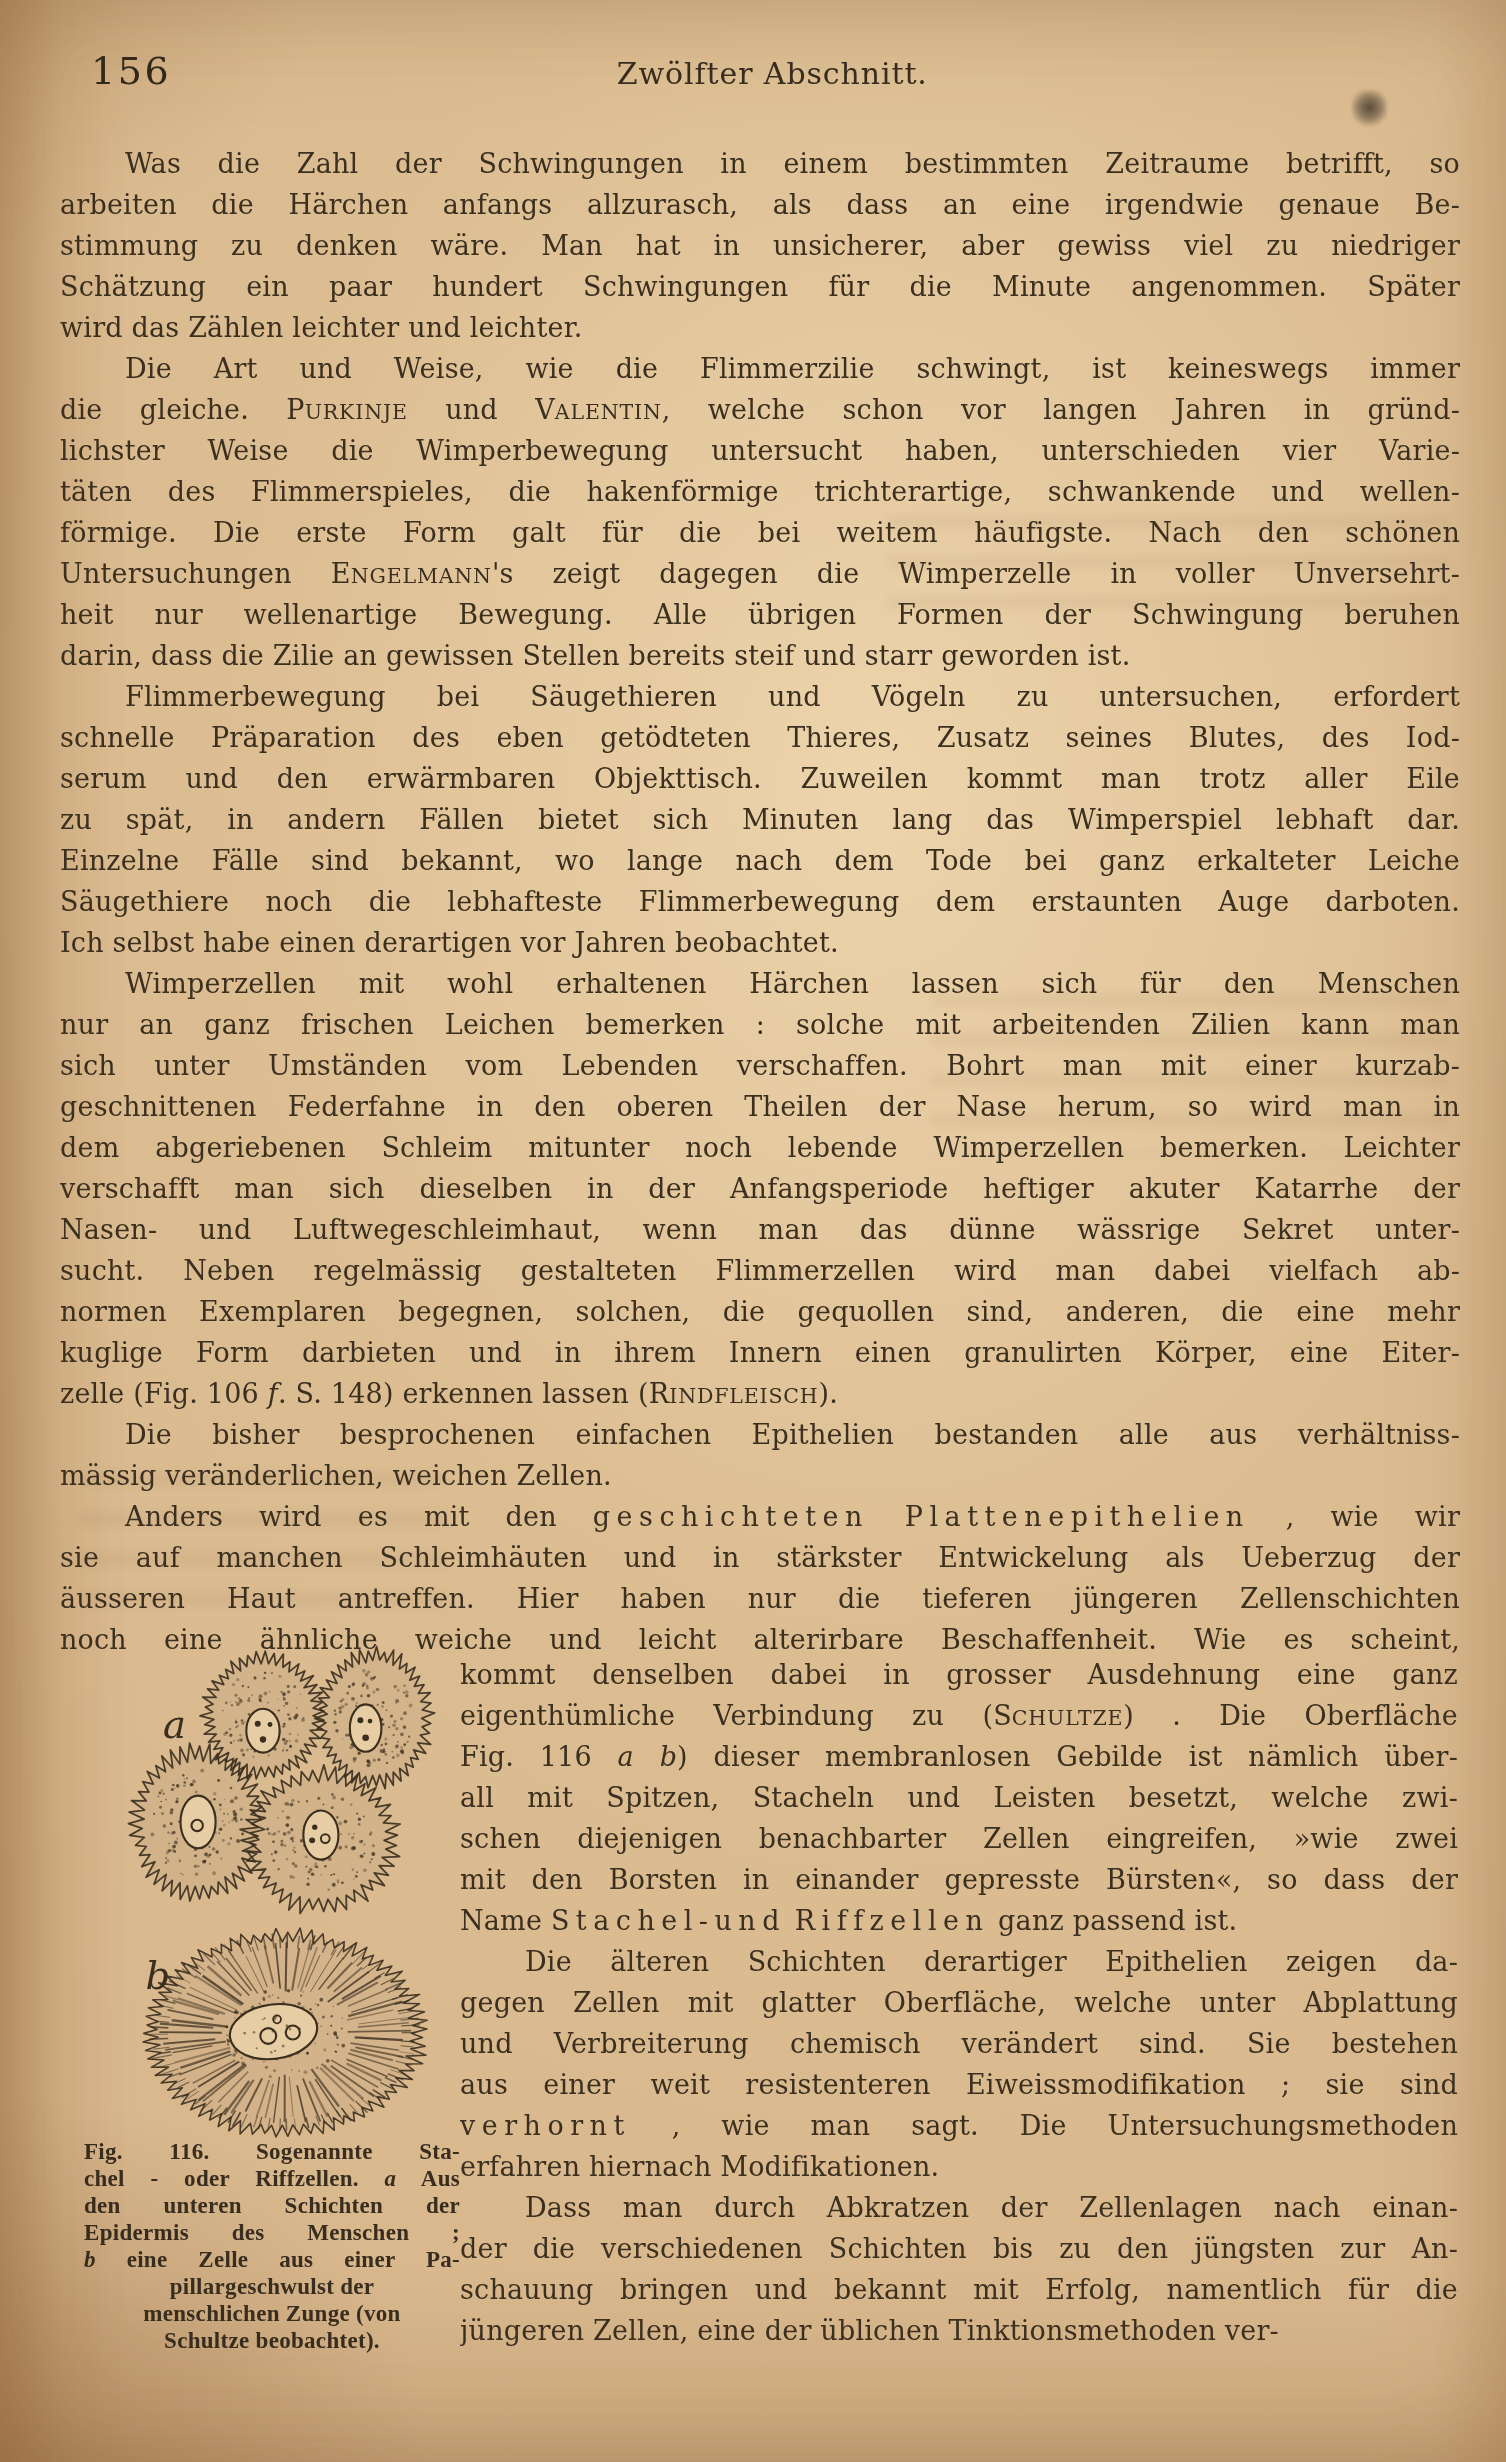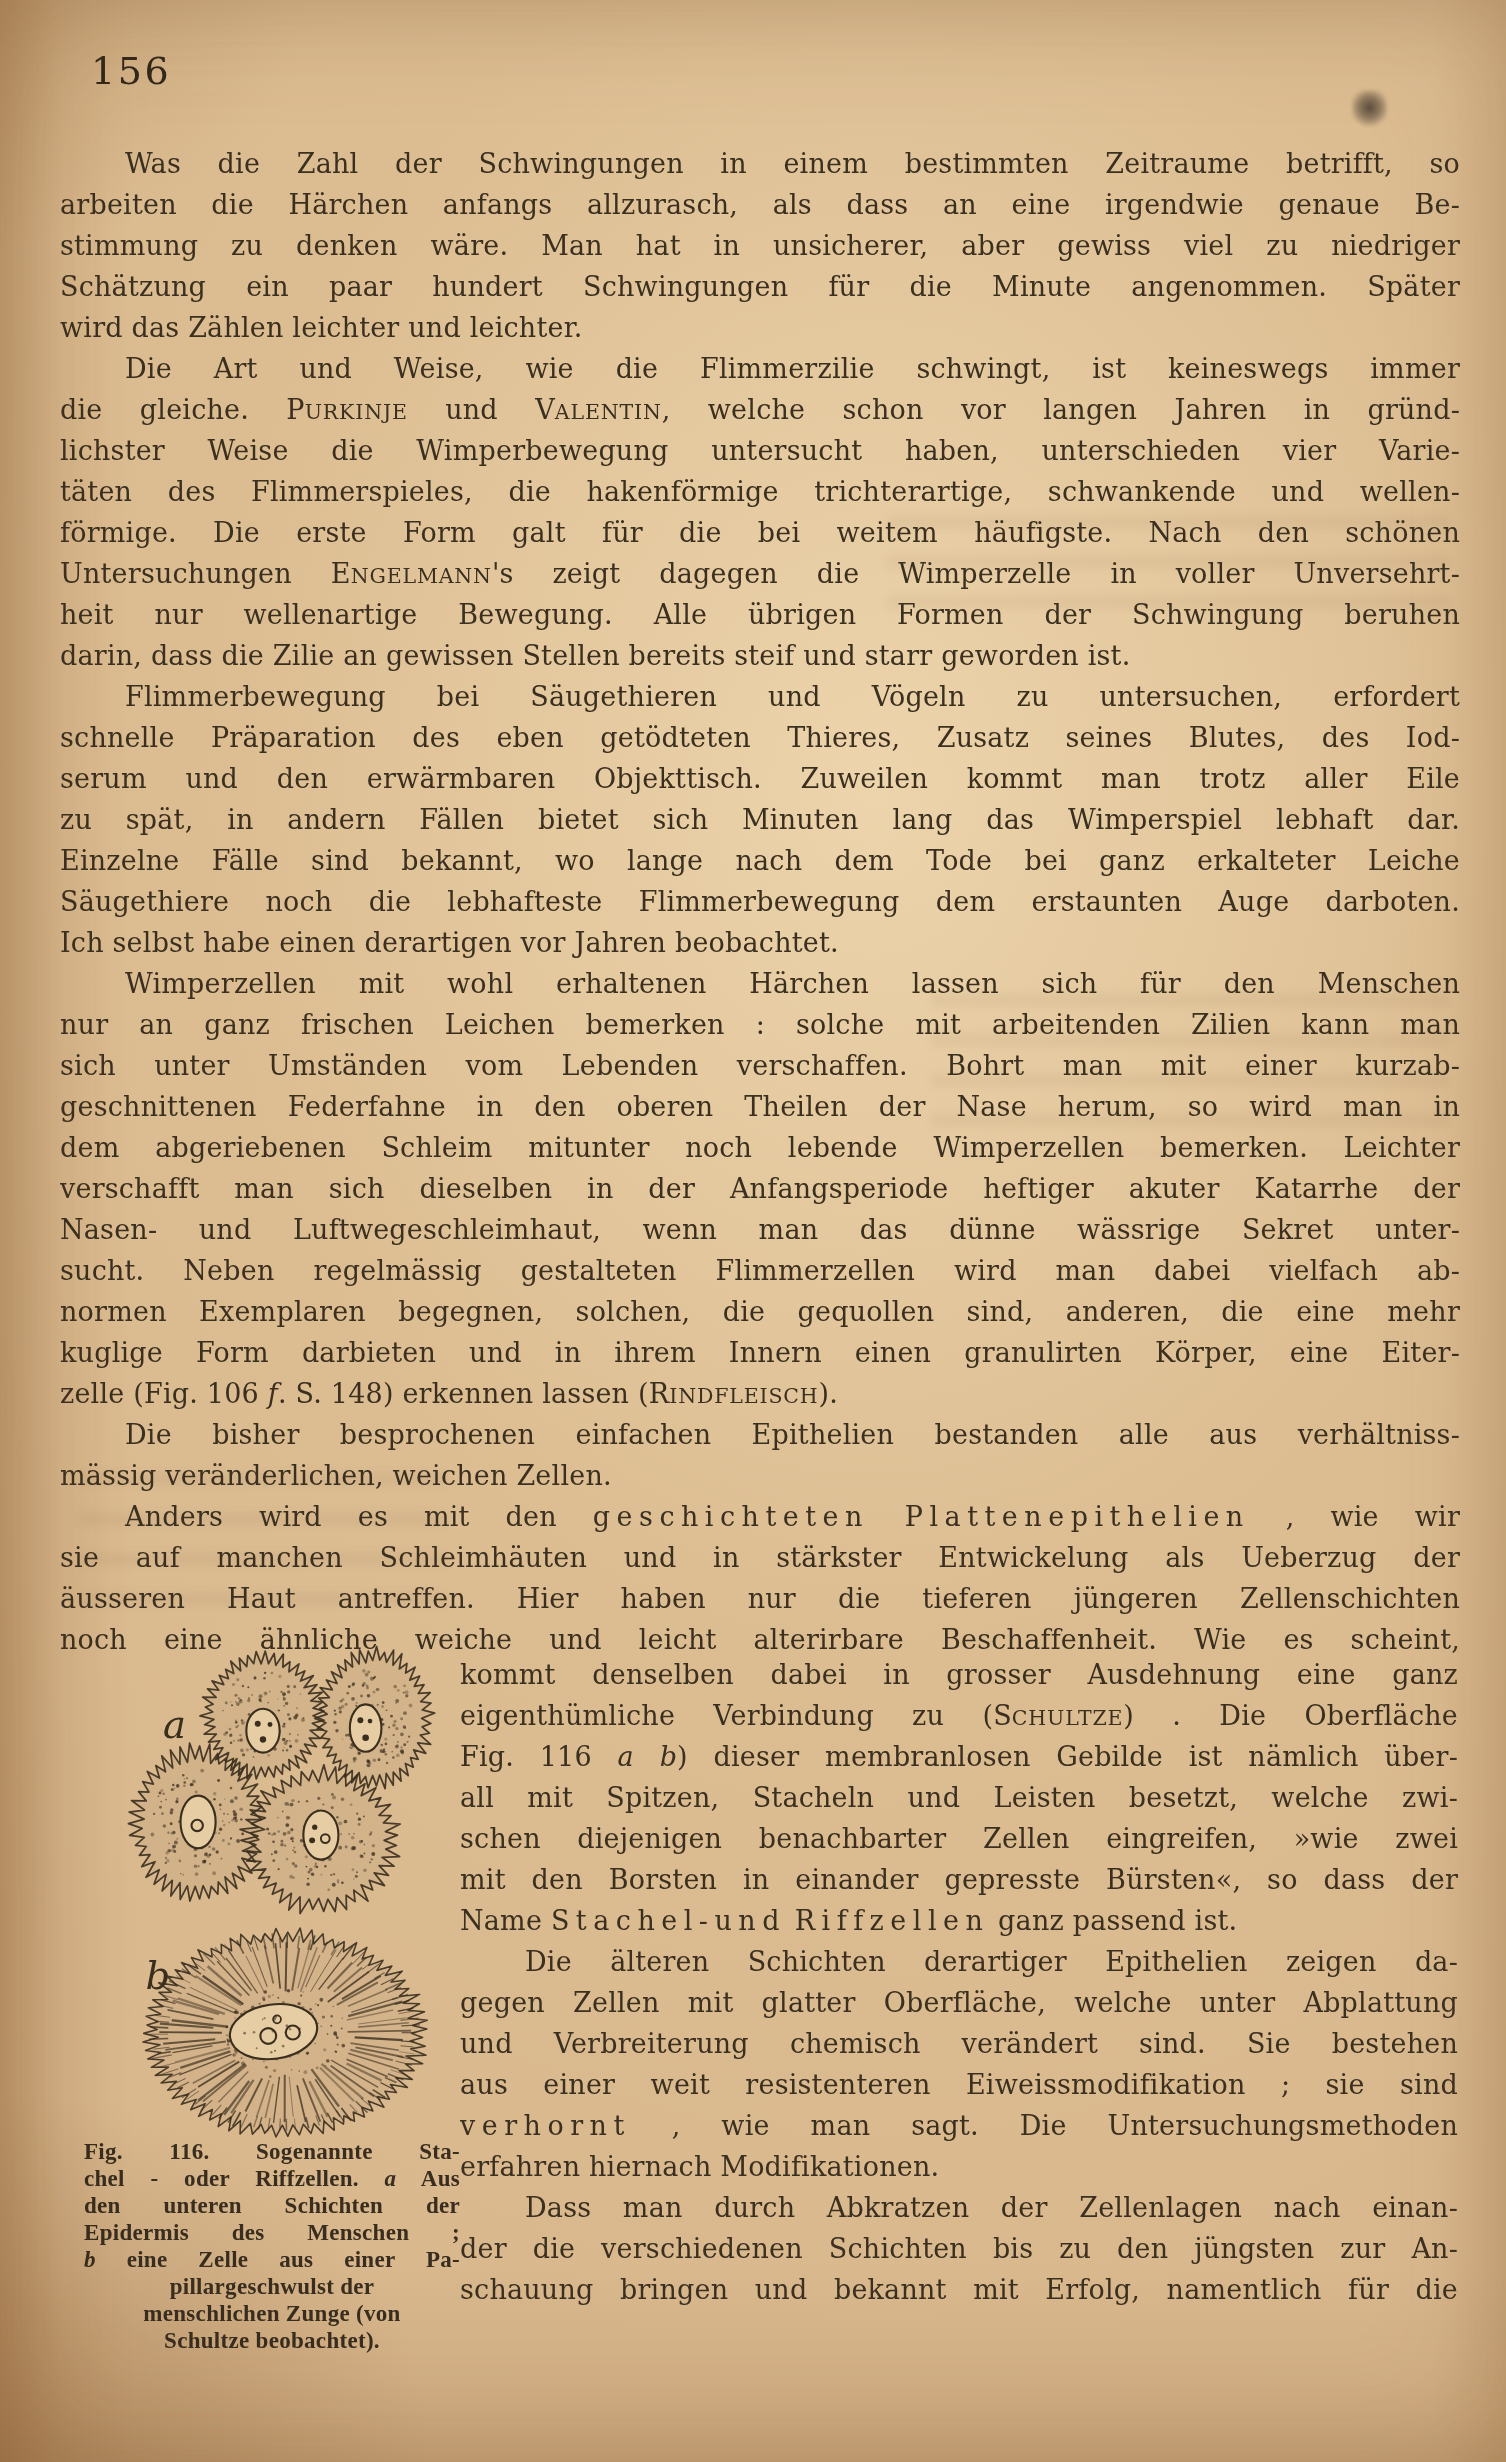--- a/index.html
+++ b/index.html
@@ -65,20 +65,21 @@
   .b1{left:887px;top:501px;width:562px;height:132px;}
   .b2{left:931px;top:979px;width:518px;height:176px;}
   .b3{left:79px;top:1458px;width:369px;height:149px;}
 </style>
 </head>
 <body>
 
 <div class="page">
 
   <div class="pageno">156</div>
+  <div class="running-head">Zwölfter Abschnitt.</div>
 
   <div class="ink-spot"></div>
   <div class="bleed b1"></div>
   <div class="bleed b2"></div>
   <div class="bleed b3"></div>
 
   <div class="textblock" id="full-text">
       <div class="line ind">Was die Zahl der Schwingungen in einem bestimmten Zeitraume betrifft,  so</div>
       <div class="line">arbeiten  die  Härchen  anfangs  allzurasch,  als  dass  an  eine  irgendwie  genaue  Be-</div>
       <div class="line">stimmung zu denken wäre.   Man hat in unsicherer,  aber gewiss viel zu niedriger</div>
@@ -958,20 +959,21 @@
       <div class="line end">Name <span class="sp">Stachel-und</span> <span class="sp">Riffzellen</span> ganz passend ist.</div>
       <div class="line ind">Die älteren Schichten derartiger Epithelien zeigen da-</div>
       <div class="line">gegen Zellen mit glatter Oberfläche, welche unter Abplattung</div>
       <div class="line">und Verbreiterung chemisch verändert sind.   Sie bestehen</div>
       <div class="line">aus einer weit resistenteren Eiweissmodifikation ;  sie sind</div>
       <div class="line"><span class="sp">verhornt</span> ,  wie man sagt.   Die Untersuchungsmethoden</div>
       <div class="line end">erfahren hiernach Modifikationen.</div>
       <div class="line ind">Dass man durch Abkratzen der Zellenlagen nach einan-</div>
       <div class="line">der die verschiedenen Schichten bis zu den jüngsten zur An-</div>
       <div class="line">schauung bringen und bekannt mit Erfolg,  namentlich für die</div>
+      <div class="line end">jüngeren Zellen,  eine der üblichen Tinktionsmethoden ver-</div>
     </div>
 
   <div class="caption" id="fig-caption">
       <div class="cap-line">Fig.  116.   Sogenannte Sta-</div>
       <div class="cap-line">chel - oder Riffzellen.  <em>a</em> Aus</div>
       <div class="cap-line">den unteren Schichten der</div>
       <div class="cap-line">Epidermis  des  Menschen ;</div>
       <div class="cap-line"><em>b</em> eine Zelle aus einer Pa-</div>
       <div class="cap-line ctr">pillargeschwulst der</div>
       <div class="cap-line ctr">menschlichen Zunge (von</div>

